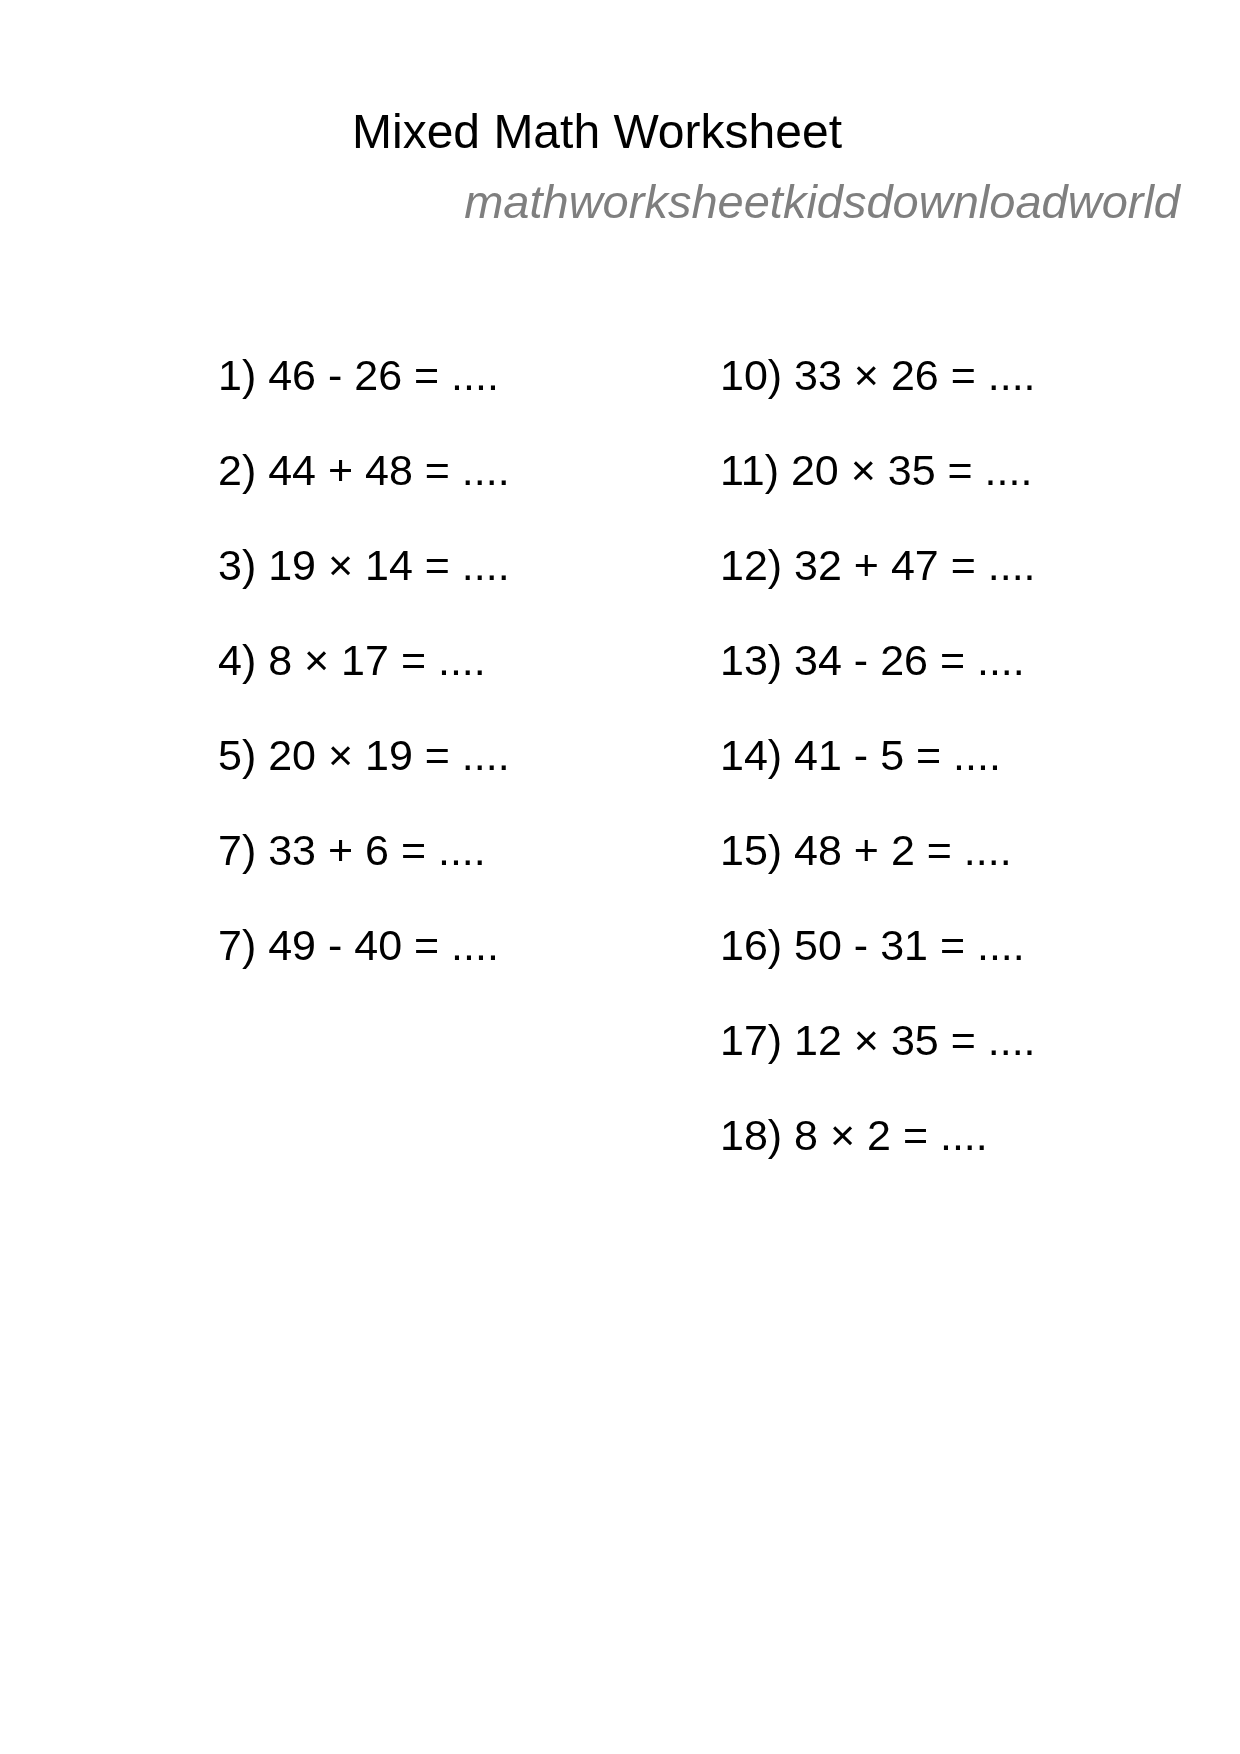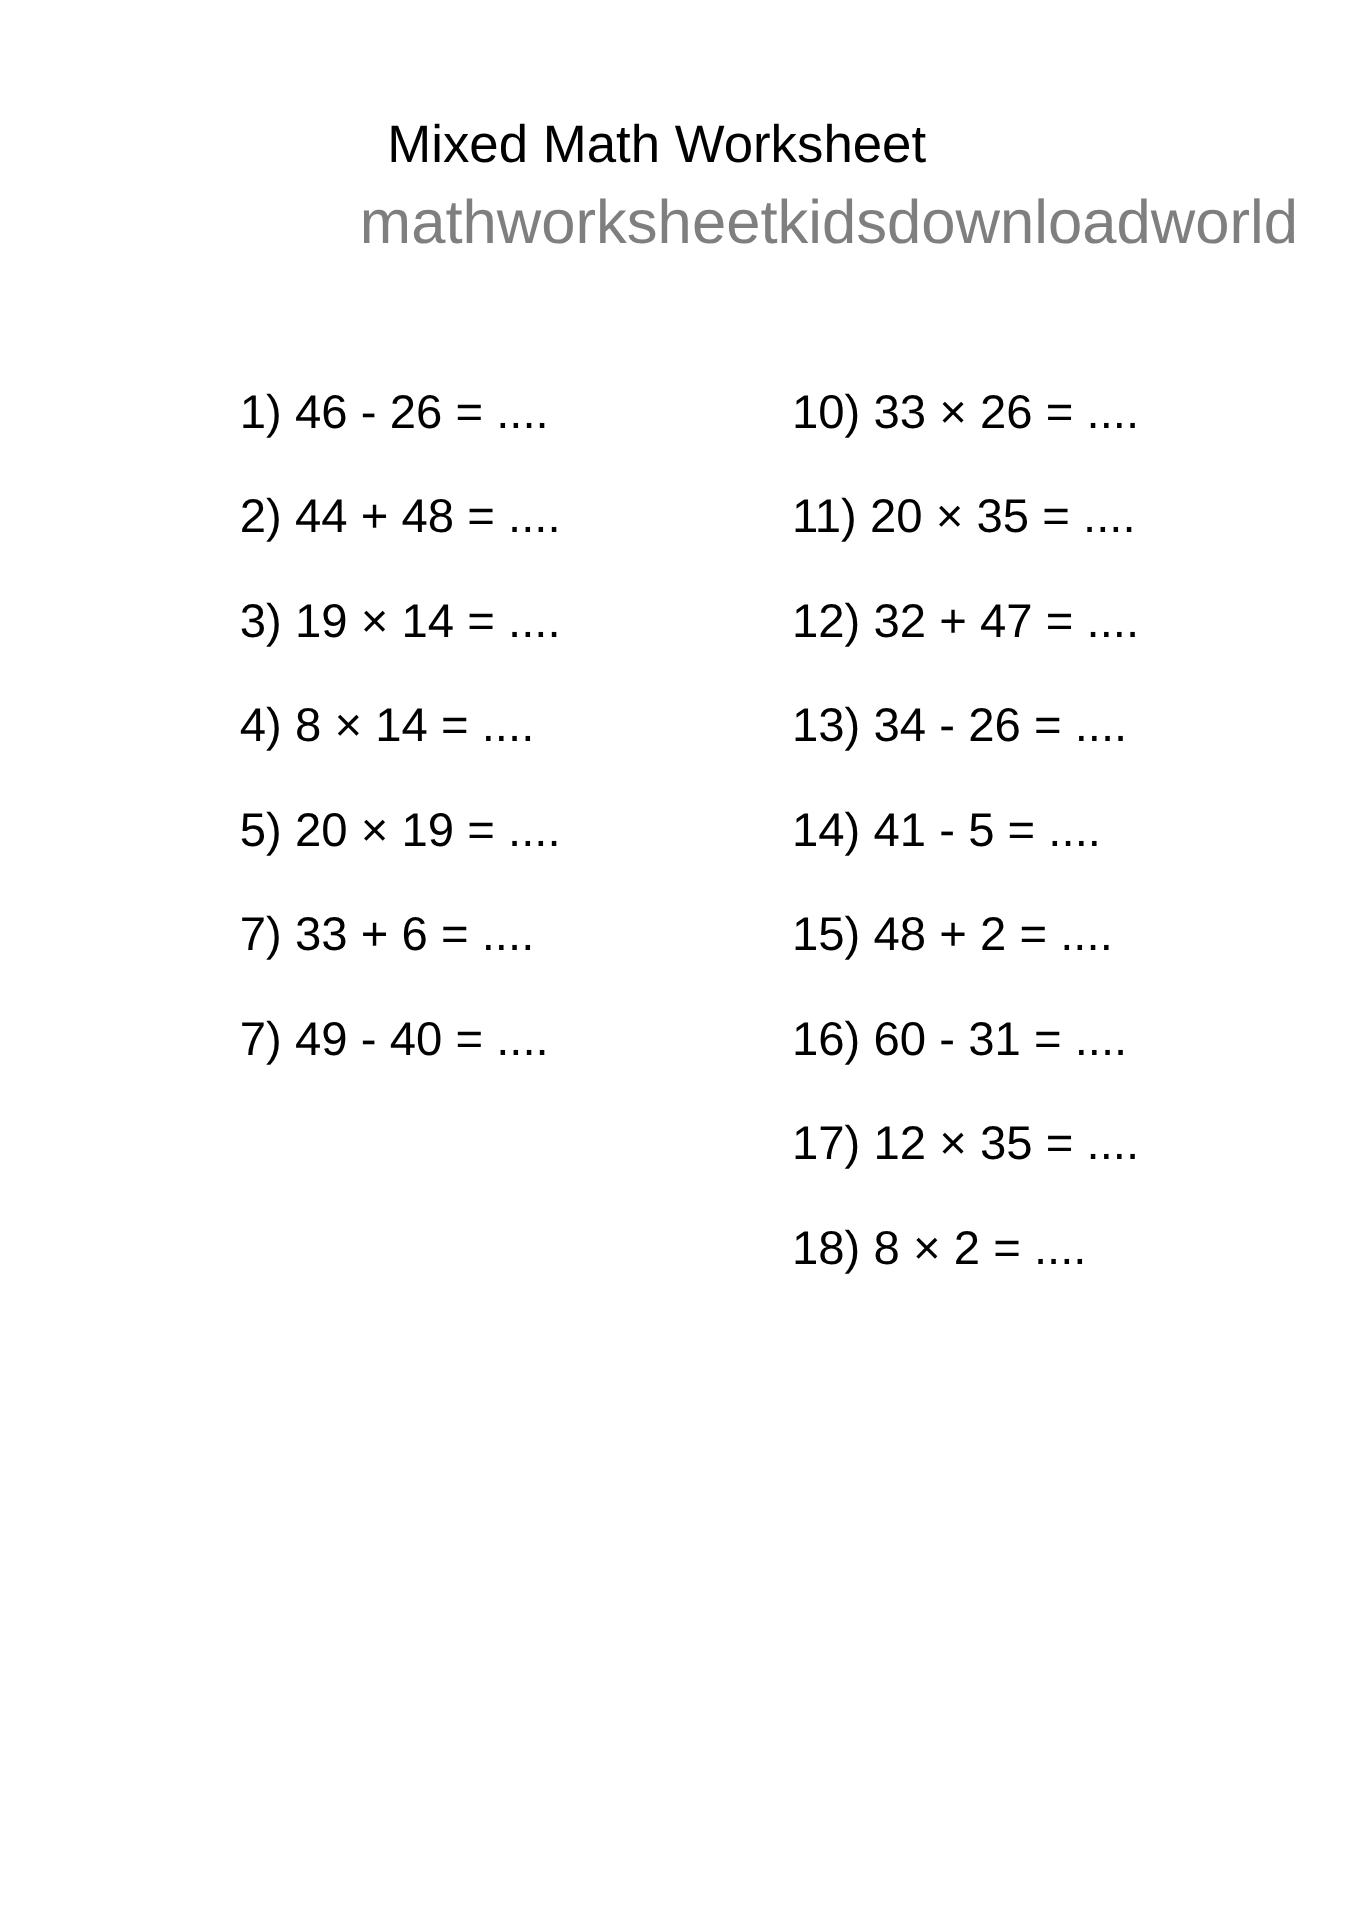--- a/index.html
+++ b/index.html
@@ -1,45 +1,45 @@
 <!DOCTYPE html>
 <html><head>
   <meta charset="utf-8">
   <style>
     html, body { margin: 0; padding: 0; background: #ffffff; }
     body { width: 1240px; height: 1754px; position: relative; overflow: hidden;
            font-family: "Liberation Sans", sans-serif; color: #000; }
     .title { position: absolute; left: 352px; top: 96px; font-size: 48px; line-height: 72px;
              white-space: nowrap; color: #000; }
-    .subtitle { position: absolute; right: 60px; top: 176px; font-size: 56px; line-height: 52px;
-                white-space: nowrap; color: #7f7f7f; }
+    .subtitle { position: absolute; right: 60px; top: 176px; font-size: 47px; line-height: 52px;
+                white-space: nowrap; color: #7f7f7f; font-style: italic; }
     .col { position: absolute; top: 350px; }
     .col.left { left: 202px; }
     .col.right { left: 704px; }
     .item { height: 95px; font-size: 43px; line-height: 50px; white-space: nowrap; color: #000; margin-left: 16px; }
   </style>
 </head>
 <body>
 
 <div class="title">Mixed Math Worksheet</div>
 <div class="subtitle">mathworksheetkidsdownloadworld</div>
 
 <div class="col left">
   <div class="item">1) 46 - 26 = ....</div>
   <div class="item">2) 44 + 48 = ....</div>
   <div class="item">3) 19 × 14 = ....</div>
-  <div class="item">4) 8 × 14 = ....</div>
+  <div class="item">4) 8 × 17 = ....</div>
   <div class="item">5) 20 × 19 = ....</div>
   <div class="item">7) 33 + 6 = ....</div>
   <div class="item">7) 49 - 40 = ....</div>
 </div>
 
 <div class="col right">
   <div class="item">10) 33 × 26 = ....</div>
   <div class="item">11) 20 × 35 = ....</div>
   <div class="item">12) 32 + 47 = ....</div>
   <div class="item">13) 34 - 26 = ....</div>
   <div class="item">14) 41 - 5 = ....</div>
   <div class="item">15) 48 + 2 = ....</div>
-  <div class="item">16) 60 - 31 = ....</div>
+  <div class="item">16) 50 - 31 = ....</div>
   <div class="item">17) 12 × 35 = ....</div>
   <div class="item">18) 8 × 2 = ....</div>
 </div>
 
 </body></html>

